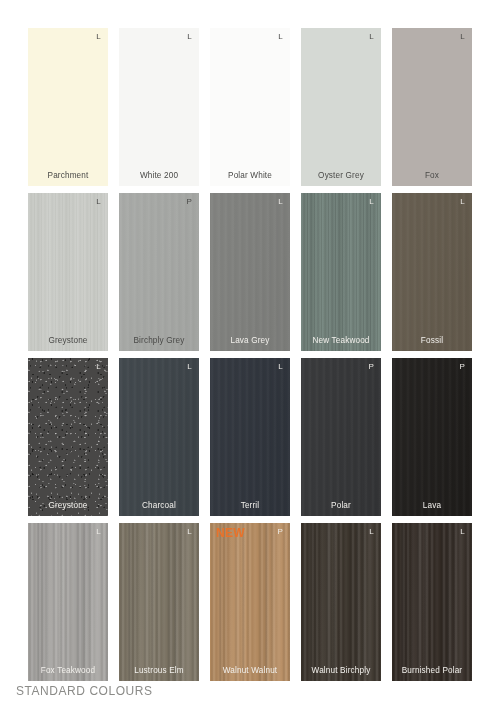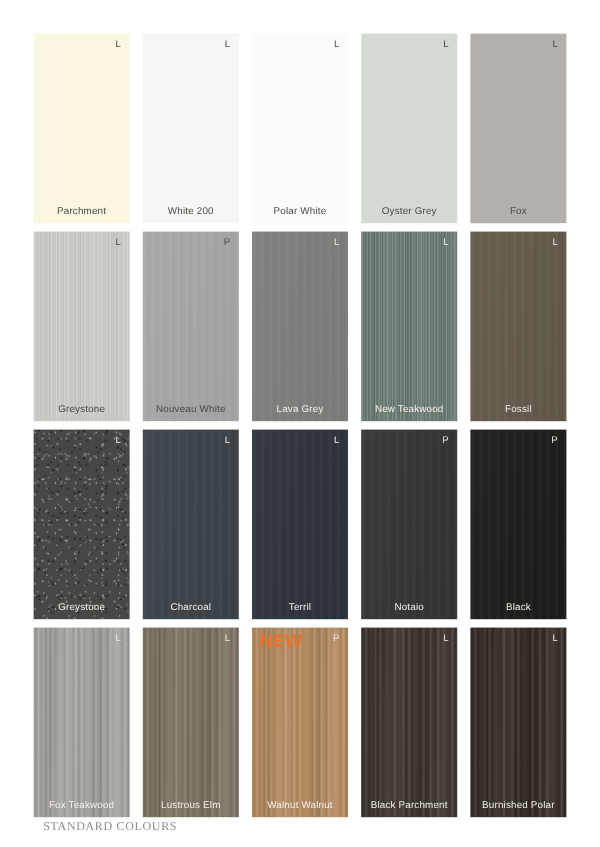--- a/index.html
+++ b/index.html
@@ -145,21 +145,21 @@
     font-size: 8px;
     line-height: 1;
     letter-spacing: 0.2px;
     font-family: "Liberation Sans", sans-serif;
   }
 
   .new-badge {
     position: absolute;
     top: 4px;
     left: 6px;
-    font-size: 15px;
+    font-size: 12px;
     font-weight: bold;
     line-height: 1;
     letter-spacing: 0.3px;
     color: #e8722a;
     font-family: "Liberation Sans", sans-serif;
   }
 
   .name {
     position: absolute;
     left: 0;
@@ -172,26 +172,26 @@
     font-family: "Liberation Sans", sans-serif;
     margin-top: 20px;
   }
 
   .ink-dark  { color: #4a4a48; }
   .ink-light { color: #eceae6; }
   .ink-mid   { color: #f2f0ec; }
 
   .footer {
     position: absolute;
-    left: 36px;
+    left: 16px;
     top: 684px;
-    font-size: 10px;
+    font-size: 12px;
     letter-spacing: 0.55px;
     color: #8b8b88;
-    font-family: Liberation Serif, serif;
+    font-family: Liberation Sans, sans-serif;
     white-space: nowrap;
   }
 </style>
 </head>
 <body>
 
 <div class="sheet">
 
   <div class="grid">
       <div class="swatch" style="background: rgb(250, 246, 223);">
@@ -215,21 +215,21 @@
         <div class="name ink-dark">Fox</div>
       </div>
       <div class="swatch" style="background: rgb(196, 198, 193);">
         <div class="tex tex-brushed"></div>
         <div class="badge ink-dark">L</div>
         <div class="name ink-dark">Greystone</div>
       </div>
       <div class="swatch" style="background: rgb(166, 168, 165);">
         <div class="tex tex-soft"></div>
         <div class="badge ink-dark">P</div>
-        <div class="name ink-dark">Nouveau White</div>
+        <div class="name ink-dark">Birchply Grey</div>
       </div>
       <div class="swatch" style="background: rgb(126, 127, 124);">
         <div class="tex tex-soft"></div>
         <div class="badge ink-light">L</div>
         <div class="name ink-mid">Lava Grey</div>
       </div>
       <div class="swatch" style="background: rgb(103, 117, 111);">
         <div class="tex tex-brushed"></div>
         <div class="badge ink-light">L</div>
         <div class="name ink-mid">New Teakwood</div>
@@ -250,47 +250,47 @@
         <div class="name ink-mid">Charcoal</div>
       </div>
       <div class="swatch" style="background: rgb(46, 51, 59);">
         <div class="tex tex-soft"></div>
         <div class="badge ink-light">L</div>
         <div class="name ink-mid">Terril</div>
       </div>
       <div class="swatch" style="background: rgb(51, 52, 54);">
         <div class="tex tex-soft"></div>
         <div class="badge ink-light">P</div>
-        <div class="name ink-mid">Notaio</div>
+        <div class="name ink-mid">Polar</div>
       </div>
       <div class="swatch" style="background: rgb(30, 28, 26);">
         <div class="tex tex-soft"></div>
         <div class="badge ink-light">P</div>
-        <div class="name ink-mid">Black</div>
+        <div class="name ink-mid">Lava</div>
       </div>
       <div class="swatch" style="background: rgb(168, 166, 163);">
         <div class="tex tex-wood"></div>
         <div class="badge ink-light">L</div>
         <div class="name ink-mid">Fox Teakwood</div>
       </div>
       <div class="swatch" style="background: rgb(125, 117, 101);">
         <div class="tex tex-wood"></div>
         <div class="badge ink-light">L</div>
         <div class="name ink-mid">Lustrous Elm</div>
       </div>
       <div class="swatch" style="background: rgb(183, 141, 98);">
         <div class="tex tex-wood"></div>
         <div class="new-badge">NEW</div>
         <div class="badge ink-light">P</div>
         <div class="name ink-mid">Walnut Walnut</div>
       </div>
       <div class="swatch" style="background: rgb(59, 52, 44);">
         <div class="tex tex-wood"></div>
         <div class="badge ink-light">L</div>
-        <div class="name ink-mid">Black Parchment</div>
+        <div class="name ink-mid">Walnut Birchply</div>
       </div>
       <div class="swatch" style="background: rgb(51, 43, 37);">
         <div class="tex tex-wood"></div>
         <div class="badge ink-light">L</div>
         <div class="name ink-mid">Burnished Polar</div>
       </div>
     </div>
 
   <div class="footer">STANDARD COLOURS</div>
 

